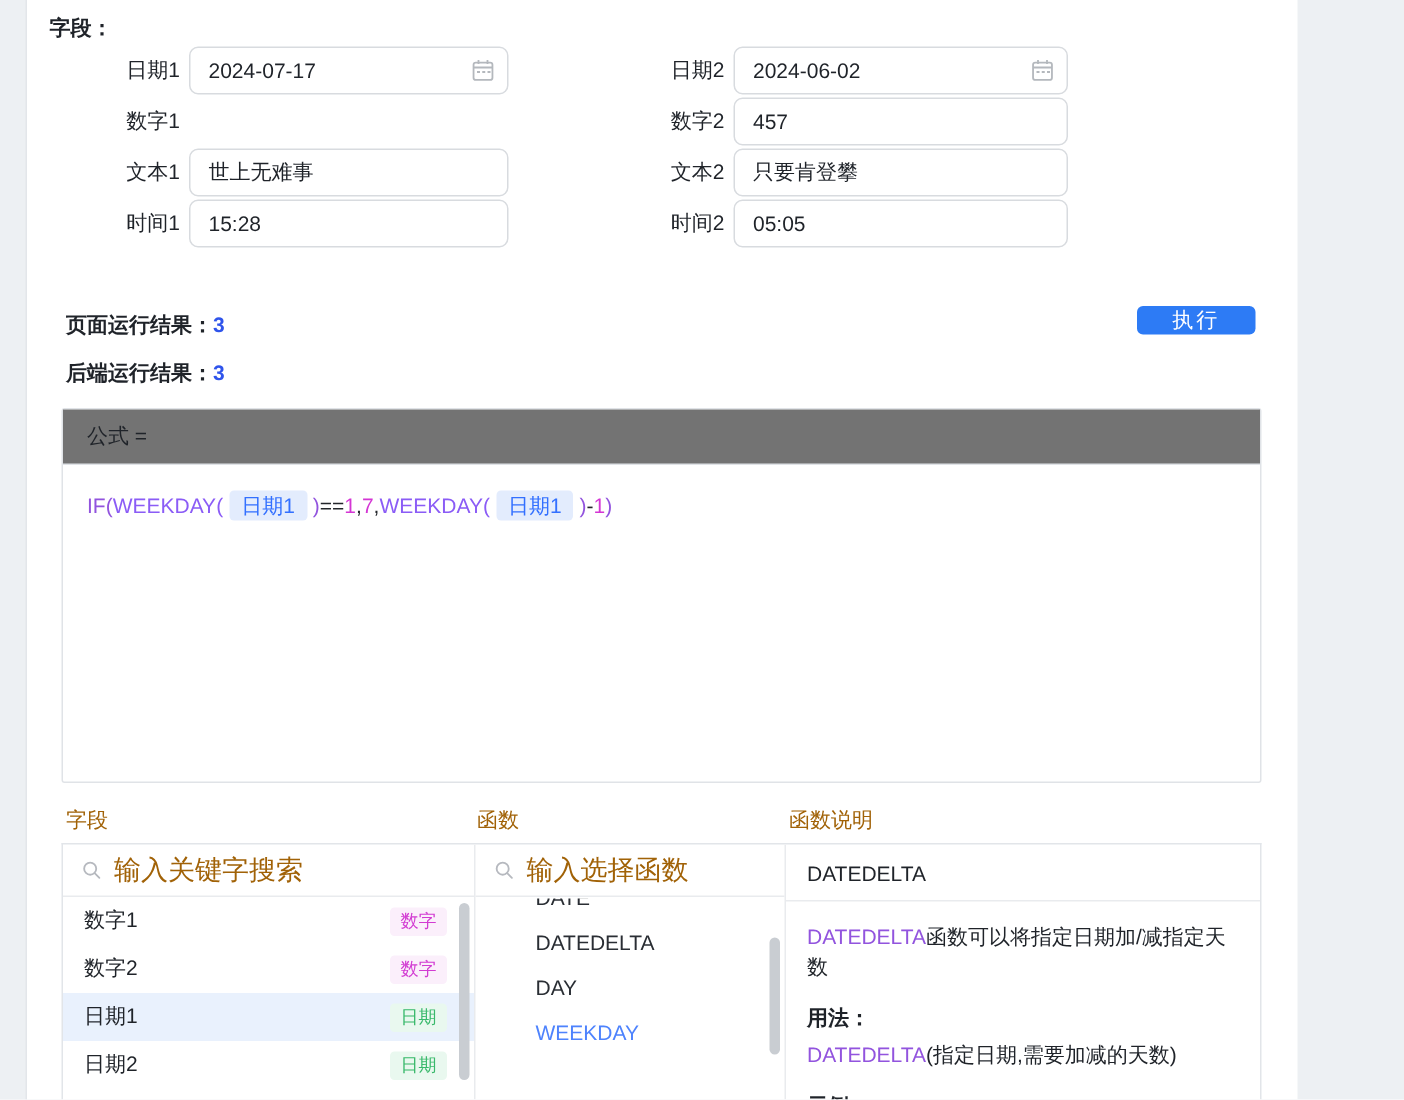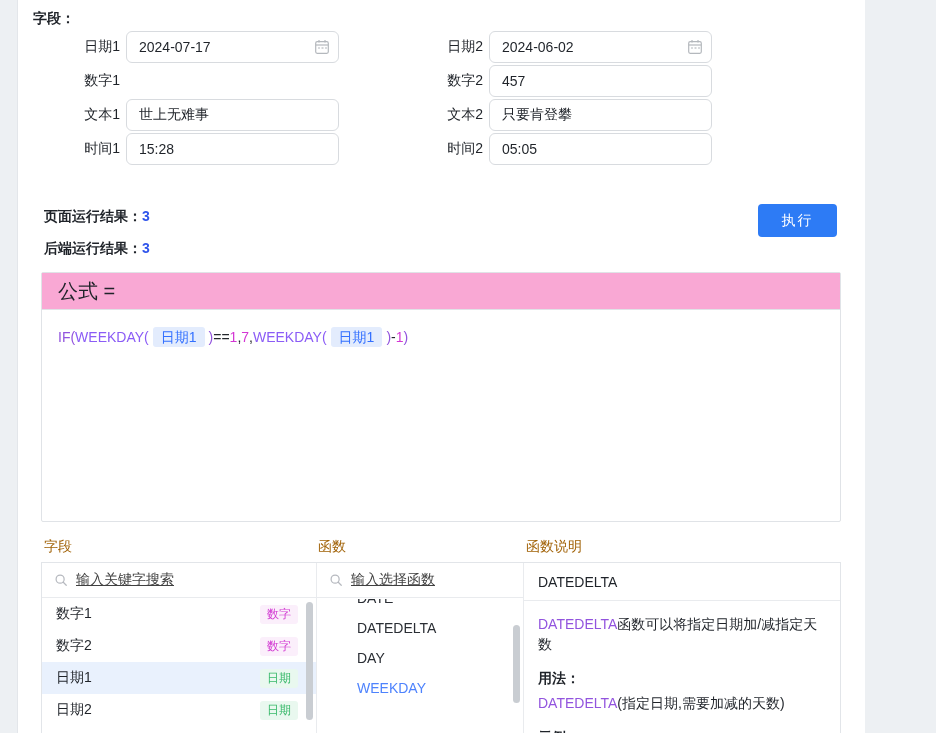--- a/index.html
+++ b/index.html
@@ -26,30 +26,30 @@
     padding:0 30px 0 12px;font-size:14px;color:#1f2329;background:#fff;outline:none;
     font-family:"Liberation Sans","DejaVu Sans",sans-serif;
   }
   .text-input.no-icon{padding-right:12px;}
   .cal-icon{position:absolute;right:9px;top:8px;width:16px;height:16px;}
 
   
   .result-line{position:absolute;left:44px;font-weight:bold;font-size:14px;line-height:20px;}
   .result-line .res-val{font-weight:bold;color:#2f54eb;}
   .run-btn{
-    position:absolute;left:758px;top:204px;width:79px;height:33px;background:#2d7bf5;color:#fff;
+    position:absolute;left:758px;top:204px;width:79px;height:19px;background:#2d7bf5;color:#fff;
     border:none;border-radius:4px;font-size:14px;letter-spacing:2px;cursor:pointer;
     display:flex;align-items:center;justify-content:center;font-family:inherit;
   }
 
   
   .formula-box{position:absolute;left:41px;top:272px;width:800px;height:250px;box-sizing:border-box;
     border:1px solid #e0e3e7;border-radius:2px;background:#fff;}
-  .formula-header{height:37px;box-sizing:border-box;background:#f9a8d4;border-bottom:1px solid #e0e3e7;
-    display:flex;align-items:center;padding:0 16px;font-size:20px;color:#1f2329;}
+  .formula-header{height:37px;box-sizing:border-box;background:#737373;border-bottom:1px solid #e0e3e7;
+    display:flex;align-items:center;padding:0 16px;font-size:14px;color:#1f2329;}
   .formula-body{padding:15px 16px;font-size:14px;line-height:24px;}
   .tk{white-space:pre;}
   .tk-purple{color:#9254de;}
   .tk-periwinkle{color:#8b5cf6;}
   .tk-plain{color:#23262b;}
   .tk-magenta{color:#d436d4;}
   .tk-field-pill{background:#e3ecfd;color:#3370ff;border-radius:3px;padding:2px 8px;margin:0 4px;}
 
   
   .panel-header{position:absolute;top:538px;font-size:14px;color:#a16207;}
@@ -58,21 +58,21 @@
   .ph-doc{left:526px;}
   .bottom-box{
     position:absolute;left:41px;top:562px;width:800px;height:171px;box-sizing:border-box;
     border:1px solid #e2e5e9;border-bottom:none;background:#fff;display:flex;overflow:hidden;
   }
   .bcol{position:relative;box-sizing:border-box;height:100%;}
   .bcol1{width:275px;border-right:1px solid #e9ebee;}
   .bcol2{width:207px;border-right:1px solid #e9ebee;}
   .bcol3{flex:1;}
   .search-row{height:35px;box-sizing:border-box;border-bottom:1px solid #e9ebee;display:flex;align-items:center;gap:8px;padding:0 12px;}
-  .search-ph{color:#404040;font-size:14px;text-decoration:underline;}
+  .search-ph{color:#a16207;font-size:18px;}
   .list-row{height:32px;display:flex;align-items:center;justify-content:space-between;padding:0 18px 0 14px;font-size:14px;}
   .list-row.selected{background:#e9f1fd;}
   .tag{font-size:12px;line-height:15px;padding:2px 7px;border-radius:3px;flex:none;}
   .tag-number{color:#d23bd2;background:#fbeffb;}
   .tag-date{color:#39b96b;background:#e9f8ef;}
   .tag-time{color:#3370ff;background:#e8f1fe;}
   .fn-viewport{position:absolute;top:36px;left:0;right:0;bottom:0;overflow:hidden;}
   .fn-list{margin-top:-16px;}
   .fn-row{height:30px;line-height:30px;padding-left:40px;font-size:14px;color:#2a2e34;}
   .fn-row.selected{color:#4e83fd;}

